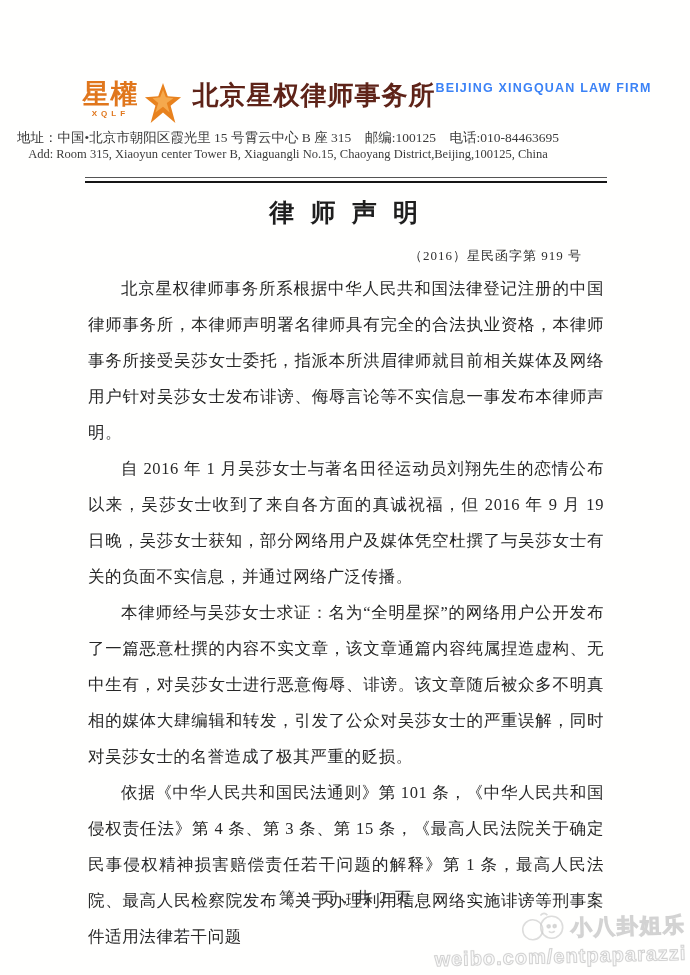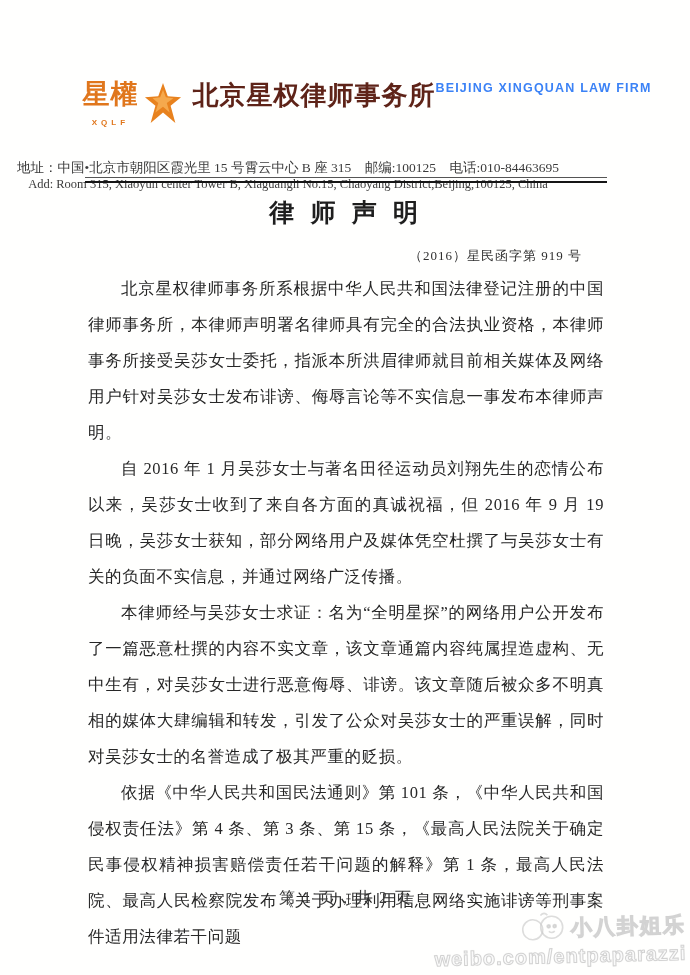--- a/index.html
+++ b/index.html
@@ -18,34 +18,34 @@
     position:absolute;left:0;top:80px;width:690px;
     display:flex;justify-content:center;align-items:flex-start;gap:10px;padding-left:20px;
   }
   .logo-mark{display:flex;flex-direction:column;align-items:center;width:64px;}
   .logo-mark-cn{
     font-weight:900;font-size:27px;line-height:28px;letter-spacing:1px;
     font-family:"DejaVu Sans",sans-serif;
   }
   .logo-mark-sub{
     font-size:8px;font-weight:700;letter-spacing:4px;line-height:10px;
-    font-family:"Liberation Sans",sans-serif;margin-top:10px;
+    font-family:"Liberation Sans",sans-serif;margin-top:1px;
   }
   .logo-star{width:38px;height:42px;margin-top:2px;margin-left:-8px;}
   .firm-names{display:flex;flex-direction:row;align-items:flex-start;}
   .firm-name-cn{
     font-size:26px;line-height:30px;font-weight:700;letter-spacing:1px;
     font-family:"DejaVu Serif","Liberation Serif",serif;
   }
   .firm-name-en{
     font-size:12.5px;line-height:14px;font-weight:700;letter-spacing:1.2px;
     font-family:"Liberation Sans","DejaVu Sans",sans-serif;margin-top:1px;
   }
   .address-block{
-    position:absolute;left:0;top:159px;width:576px;text-align:center;
+    position:absolute;left:0;top:129px;width:576px;text-align:center;
     line-height:17px;
   }
   .address-cn{font-size:13.5px;color:#3b3b3b;}
   .address-en{font-size:12.5px;color:#3b3b3b;}
   .head-rule{
     position:absolute;left:85px;top:177px;width:522px;height:3px;
     border-top:1.5px solid #555;border-bottom:2.5px solid #151515;
   }
 
   

